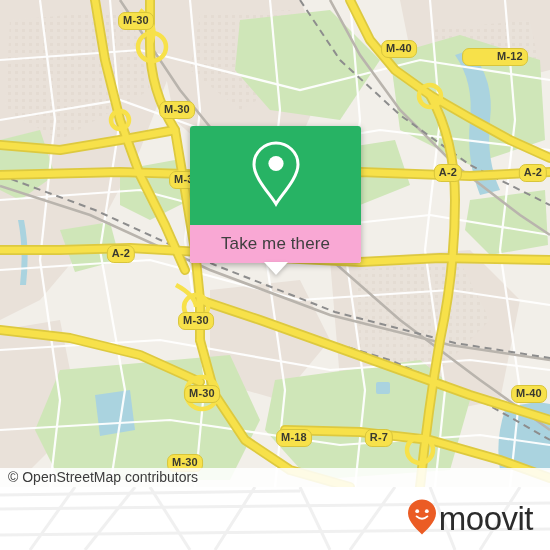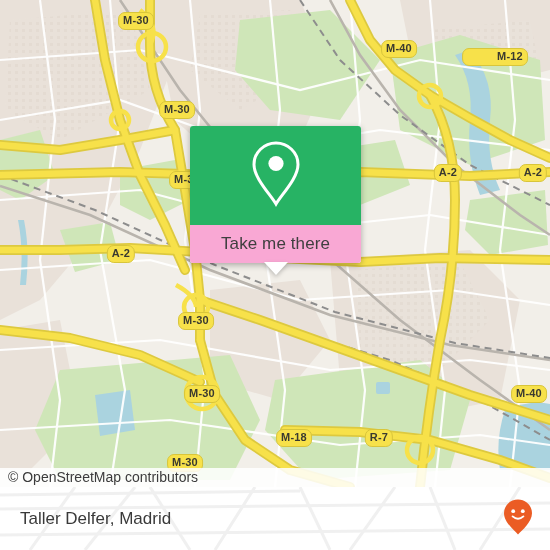--- a/index.html
+++ b/index.html
@@ -330,26 +330,26 @@
         <path d="M215,63 L255,0"></path>
         <path d="M300,0 L330,63"></path>
         <path d="M350,63 L395,0"></path>
         <path d="M430,0 L455,63"></path>
         <path d="M480,63 L520,0"></path>
         <path d="M0,22 L550,16"></path>
         <path d="M0,48 L550,42"></path>
         <path d="M0,8 L300,4"></path>
       </g>
     </svg>
-    <div id="footer-title">Taller Delfer, Madrid</div>
     <div id="moovit-logo">
       <span>
         <svg width="30" height="36" viewBox="0 0 30 36" aria-hidden="true">
           <path d="M15 0.5 C7.2 0.5 1 6.6 1 14.2 C1 23.2 11.3 31.4 15 35.5 C18.7 31.4 29 23.2 29 14.2 C29 6.6 22.8 0.5 15 0.5 Z" fill="#eb5c24"></path>
           <circle cx="10.2" cy="12.2" r="1.9" fill="#ffffff"></circle>
           <circle cx="19.8" cy="12.2" r="1.9" fill="#ffffff"></circle>
           <path d="M9.6 17.4 Q15 22.2 20.4 17.4" stroke="#ffffff" stroke-width="1.9" fill="none" stroke-linecap="round"></path>
         </svg>
       </span>
+      <span id="moovit-wordmark">moovit</span>
     </div>
   </div>
 
 </div>
 
 </body></html>

